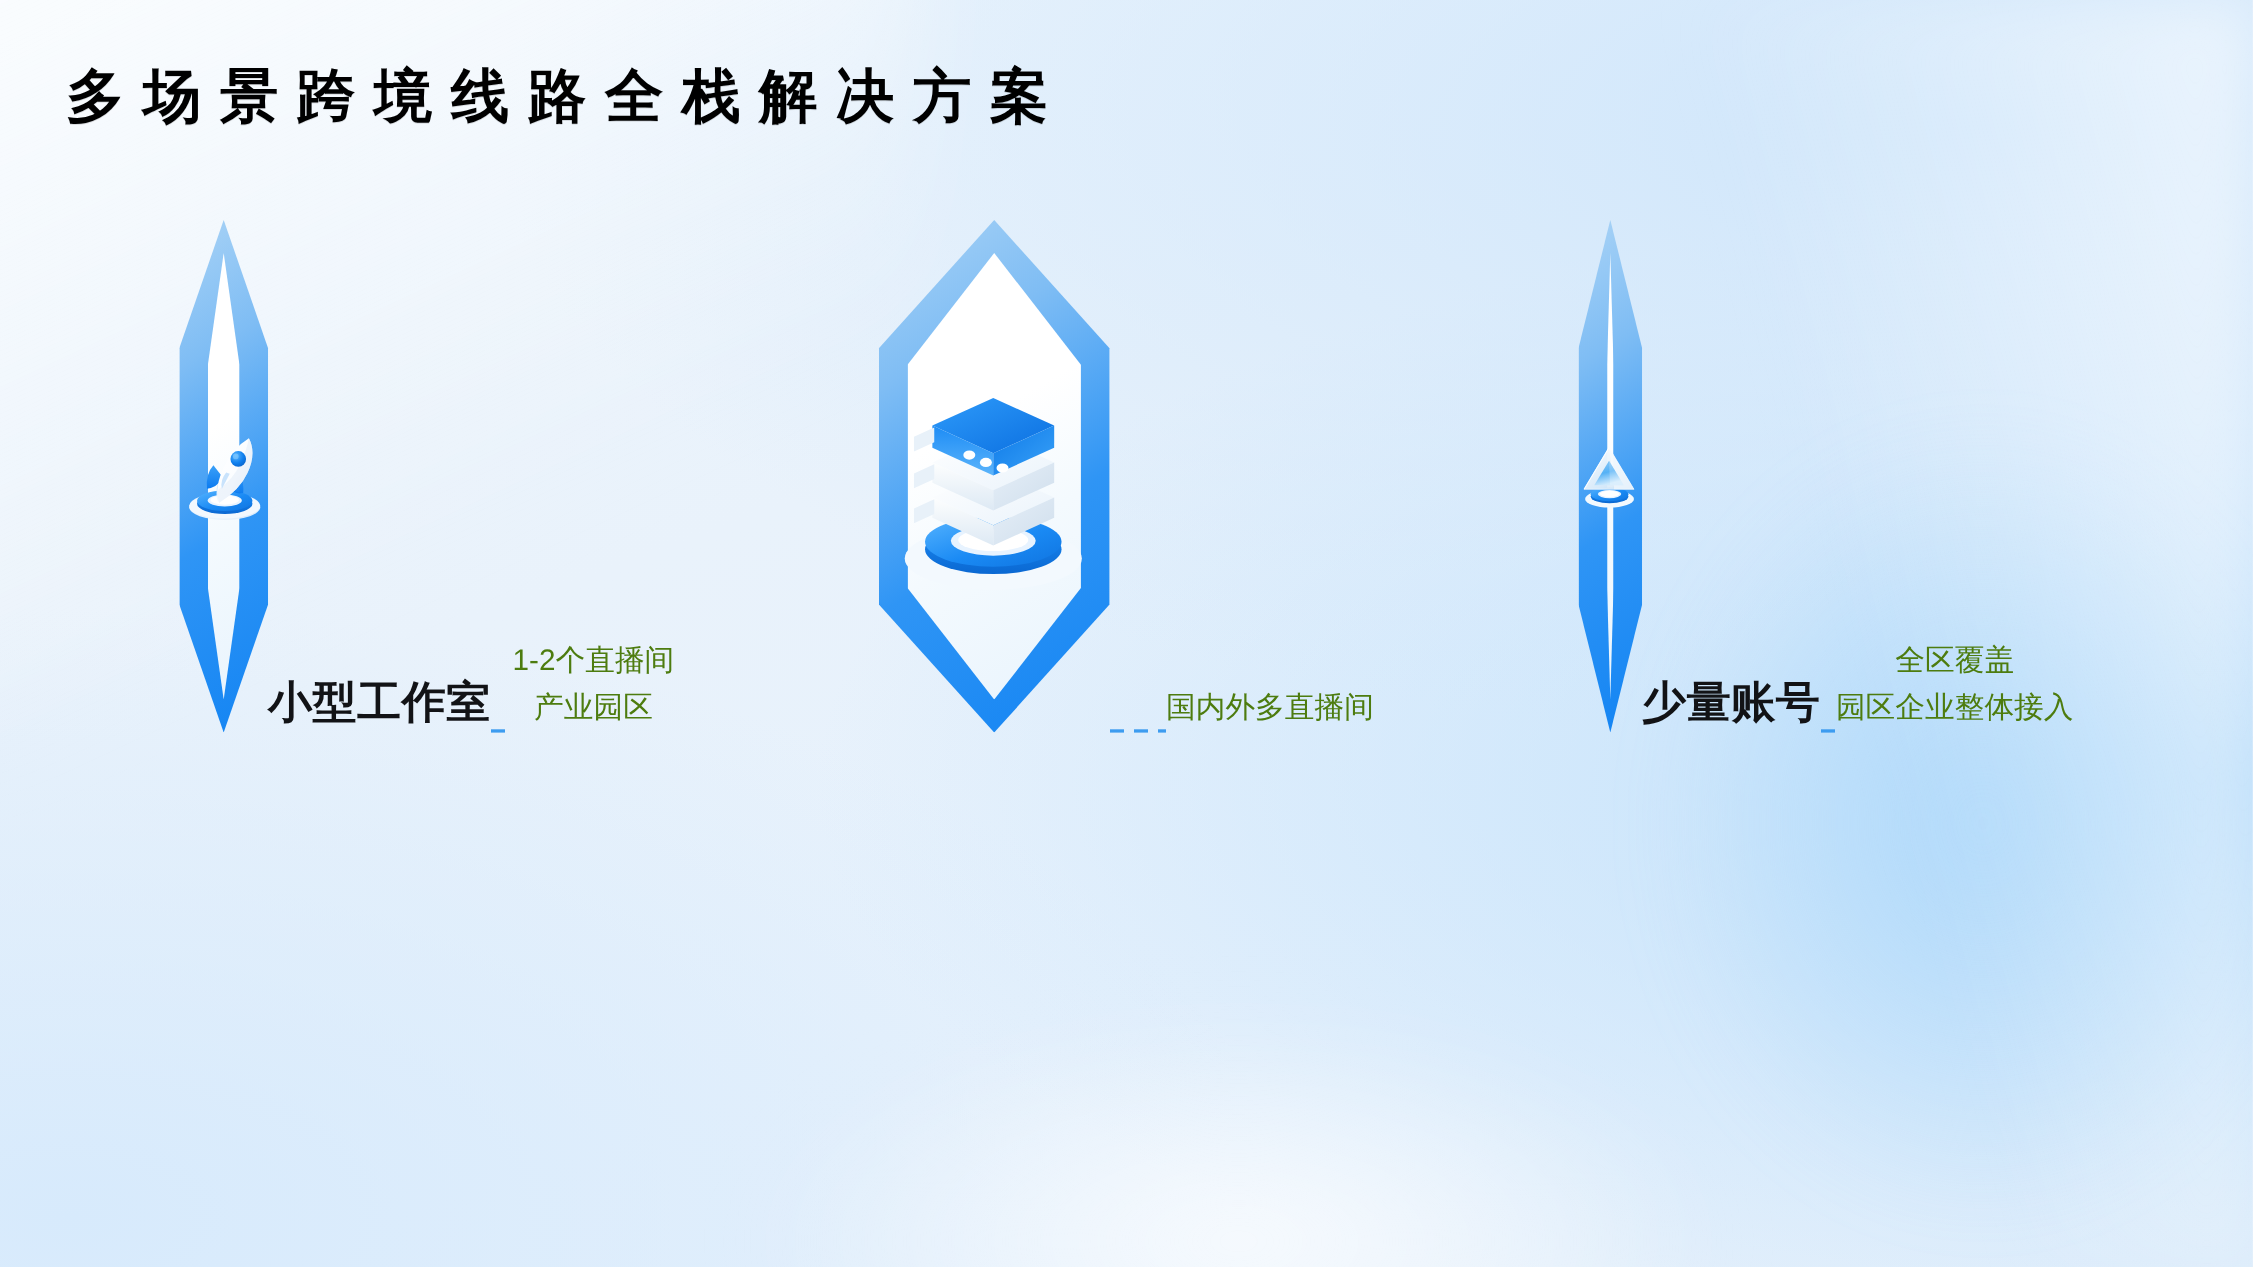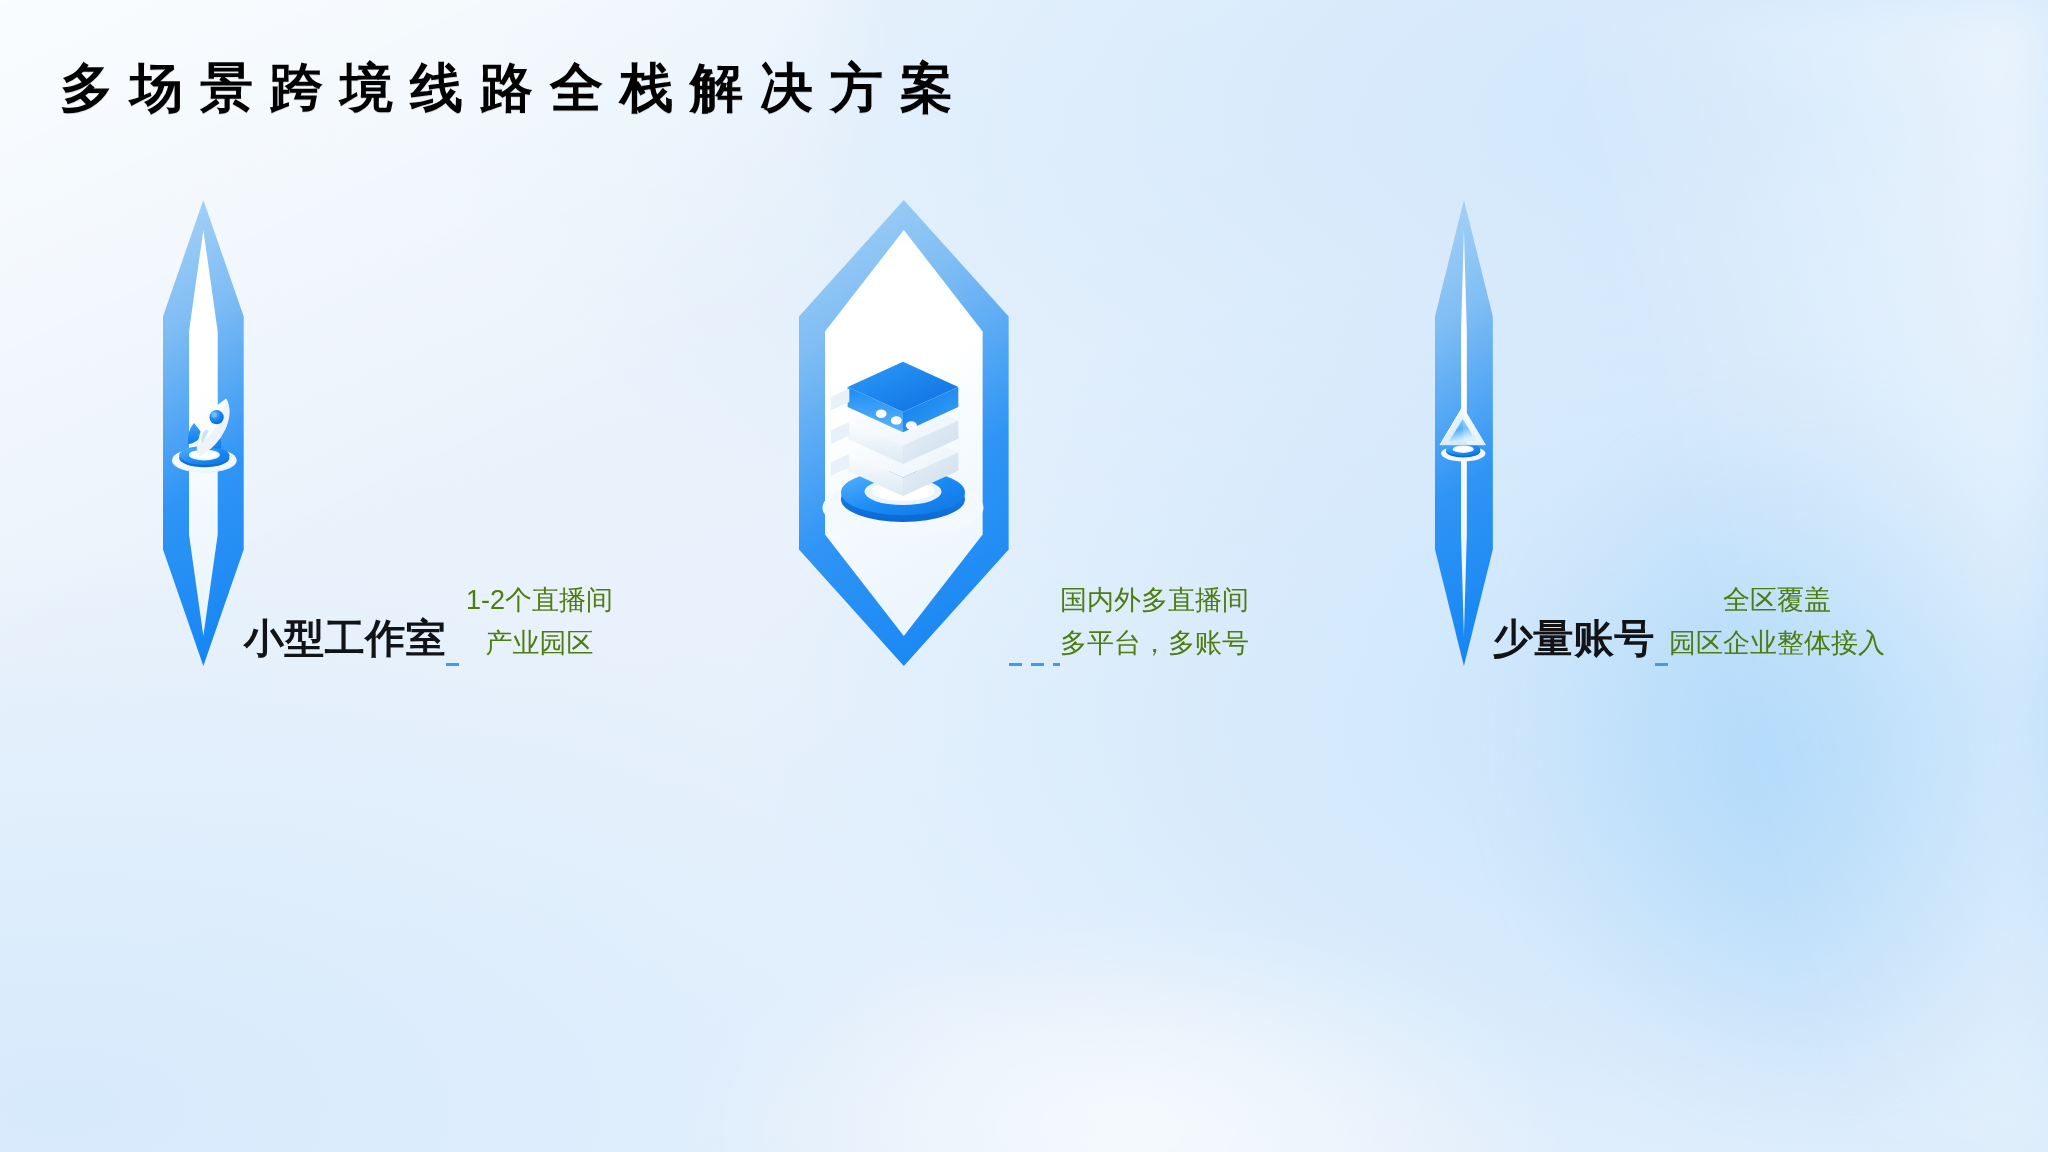--- a/index.html
+++ b/index.html
@@ -269,21 +269,20 @@
 
           <path d="M38 92 l22 -10 l0 16 l-22 10 z" fill="#e8f1f9"></path>
           <path d="M38 132 l22 -10 l0 16 l-22 10 z" fill="#e8f1f9"></path>
           <path d="M38 170 l22 -10 l0 16 l-22 10 z" fill="#e8f1f9"></path>
         </svg>
       </div>
     </div>
     <div class="divider"></div>
     <div class="card-body">
       <span class="line">国内外多直播间</span>
-      <span class="line">多平台，多账号</span>
     </div>
   </div>
 
   <div class="card card-3">
     <div class="hex-wrap">
       <div class="hex-outer"></div>
       <div class="hex-inner"></div>
       <div class="hex-icon">
         <svg width="250" height="270" viewBox="0 0 250 270">
           <defs>

